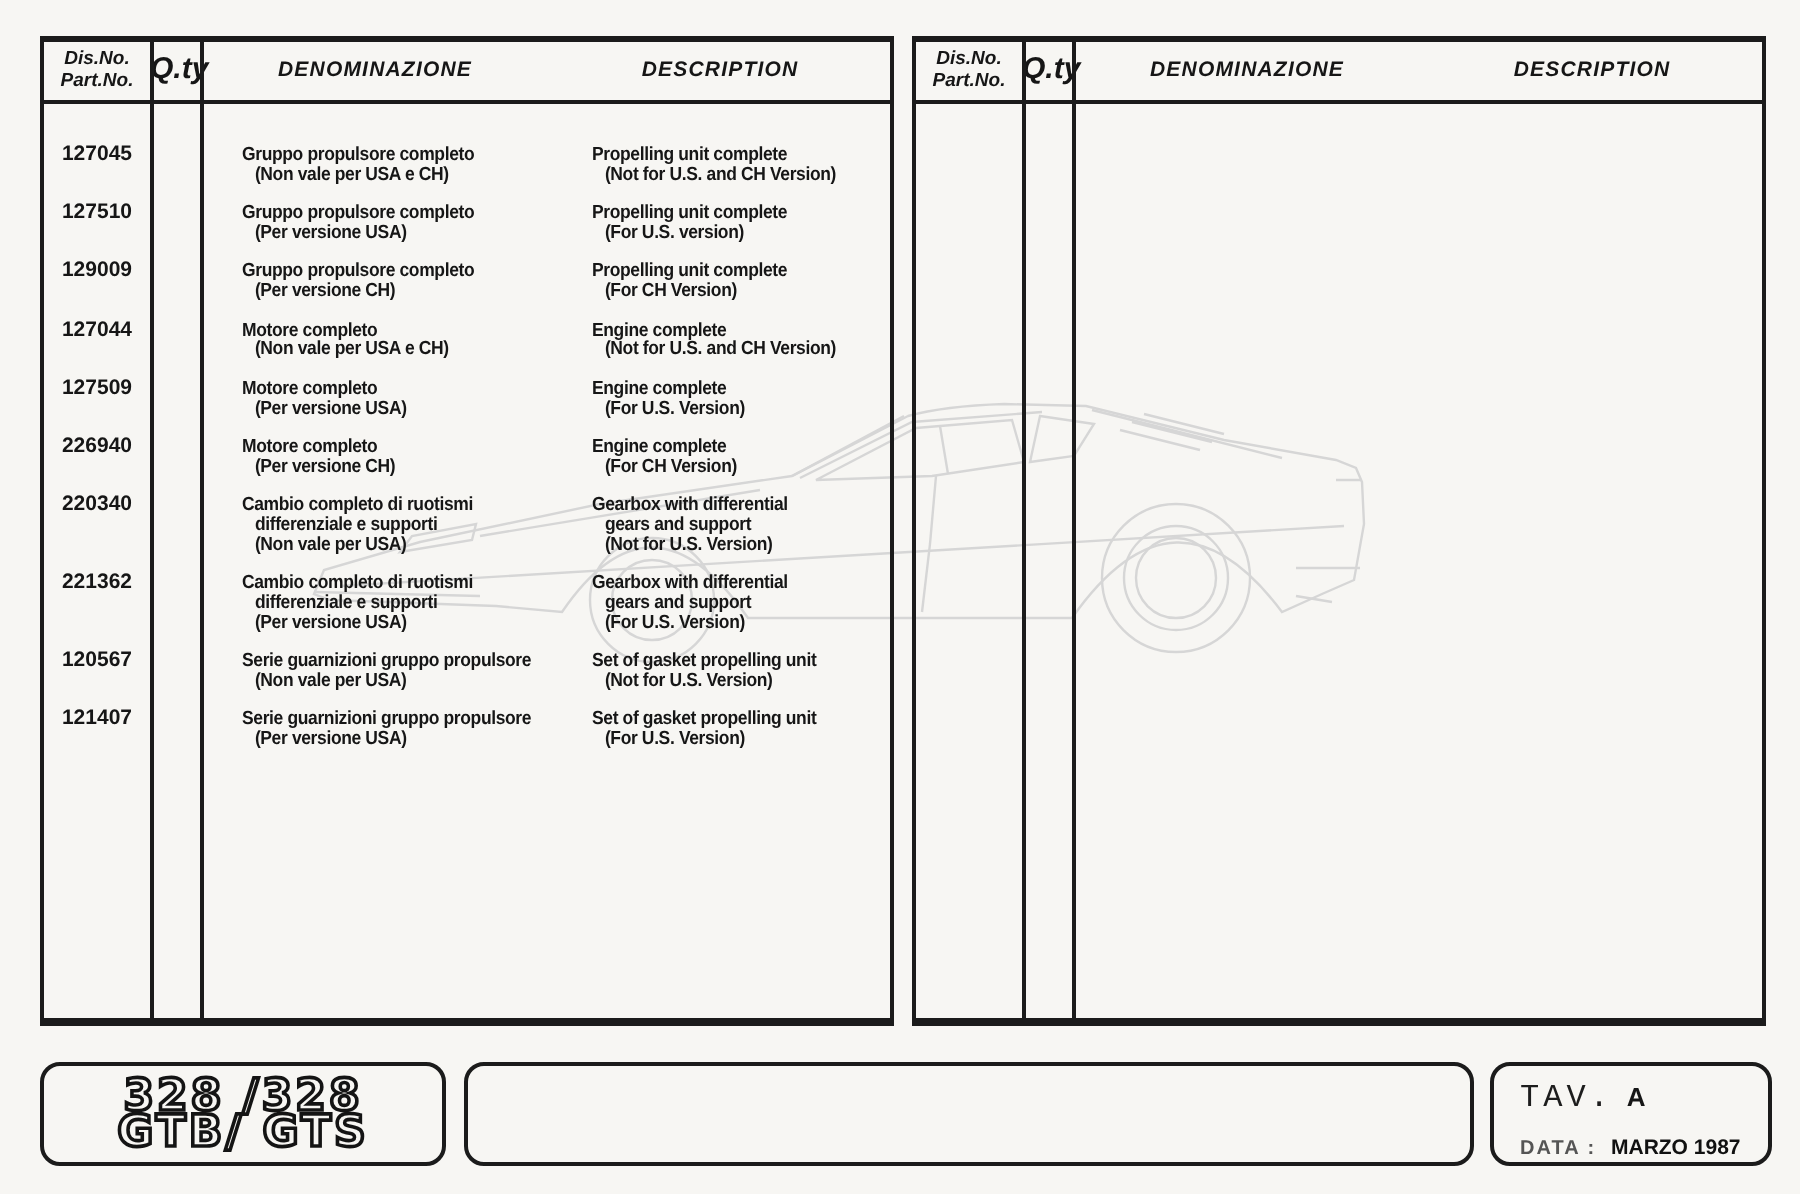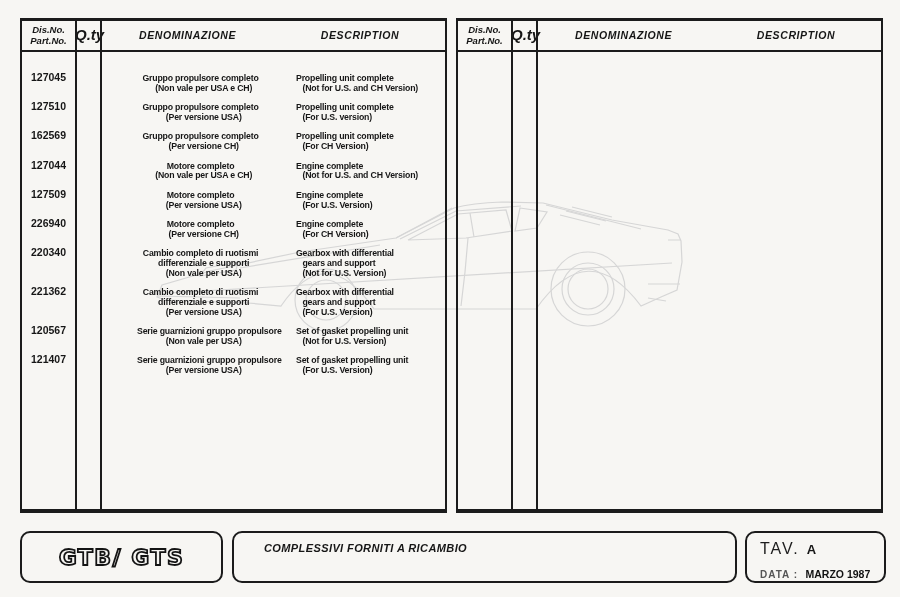--- a/index.html
+++ b/index.html
@@ -39,21 +39,21 @@
   .th.partno{font-size:9.5px;display:flex;flex-direction:column;justify-content:center;}
   .th.qty{font-size:15px;}
   .th.wide{font-size:10.5px;letter-spacing:.6px;}
   .vline{position:absolute;top:0;bottom:0;width:1.5px;background:var(--ink);}
   .v1{left:53px;}
   .v2{left:78px;}
   .tbody{padding-top:5px;position:relative;margin-top:16px;}
   .row{display:grid;grid-template-columns:53px 25px 175px 1fr;margin-bottom:9.8px;}
   .cell{font-size:9.5px;font-weight:bold;line-height:9.7px;letter-spacing:-.2px;}
   .cell.part{text-align:center;font-size:10.5px;letter-spacing:0;}
-  .cell.denom{padding-left:37px;text-align:center;}
+  .cell.denom{padding-left:21px;}
   .cell.desc{padding-left:21px;}
   .cell .line{white-space:nowrap;transform:scaleX(.92);transform-origin:0 50%;}
   .cell .line:not(:first-child){padding-left:7px;}
 
   
   .plate{
     position:absolute;top:531px;height:52px;
     border:2px solid var(--ink);border-radius:10px;
     background:transparent;z-index:1;
   }
@@ -62,21 +62,21 @@
     font-family:"DejaVu Sans",sans-serif;
     font-weight:900;font-size:22px;line-height:18px;
     color:var(--paper);
     -webkit-text-stroke:1.8px #141414;
     letter-spacing:1.5px;white-space:nowrap;
   }
   .plate.title{left:232px;width:505px;padding:9px 0 0 30px;}
   .title-line{font-weight:bold;font-style:italic;font-size:11px;letter-spacing:.4px;margin-bottom:7px;white-space:nowrap;}
   .plate.tav{left:745px;width:141px;padding:7px 0 0 13px;}
   .tav-line{white-space:nowrap;}
-  .tav-label{font-size:16px;letter-spacing:2px;color:#1d1d1d;}
+  .tav-label{font-size:16px;letter-spacing:2px;color:#1d1d1d;font-family:Liberation Mono, monospace;}
   .tav-value{font-size:13px;font-weight:bold;margin-left:7px;letter-spacing:1px;}
   .data-line{margin-top:6px;white-space:nowrap;}
   .data-label{font-size:10px;color:#555;letter-spacing:1px;font-weight:bold;}
   .data-value{font-size:10.5px;font-weight:bold;color:#111;margin-left:3px;}
 </style>
 </head>
 <body>
 
 <svg id="car-svg" width="900" height="597" viewBox="0 0 900 597">
 
@@ -142,21 +142,21 @@
         <div class="cell denom">
           <div class="line">Gruppo propulsore completo</div>
           <div class="line">(Per versione USA)</div>
         </div>
         <div class="cell desc">
           <div class="line">Propelling unit complete</div>
           <div class="line">(For U.S. version)</div>
         </div>
       </div>
       <div class="row">
-        <div class="cell part">162569</div>
+        <div class="cell part">129009</div>
         <div class="cell"></div>
         <div class="cell denom">
           <div class="line">Gruppo propulsore completo</div>
           <div class="line">(Per versione CH)</div>
         </div>
         <div class="cell desc">
           <div class="line">Propelling unit complete</div>
           <div class="line">(For CH Version)</div>
         </div>
       </div>
@@ -262,25 +262,25 @@
     <div class="th qty">Q.ty</div>
     <div class="th wide">DENOMINAZIONE</div>
     <div class="th wide">DESCRIPTION</div>
   </div>
   <div class="tbody" id="right-tbody"></div>
   <div class="vline v1"></div>
   <div class="vline v2"></div>
 </div>
 
 <div class="plate model">
+  <div class="logo-line">328 /328</div>
   <div class="logo-line">GTB/ GTS</div>
 </div>
 
 <div class="plate title">
-  <div class="title-line">COMPLESSIVI FORNITI A RICAMBIO</div>
 </div>
 
 <div class="plate tav">
   <div class="tav-line">
     <span class="tav-label">TAV.</span><span class="tav-value">A</span>
   </div>
   <div class="data-line">
     <span class="data-label">DATA :</span>
     <span class="data-value">MARZO 1987</span>
   </div>

